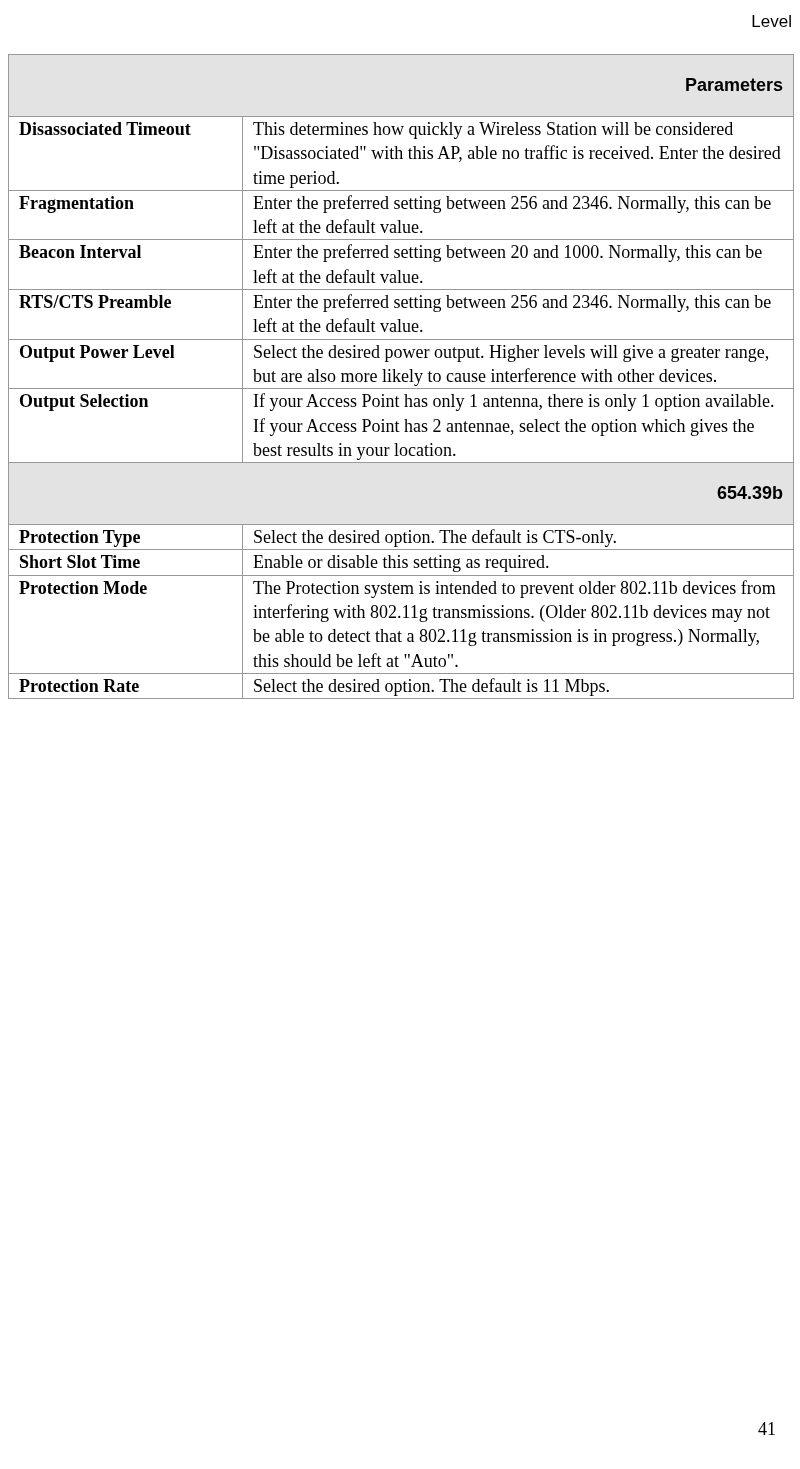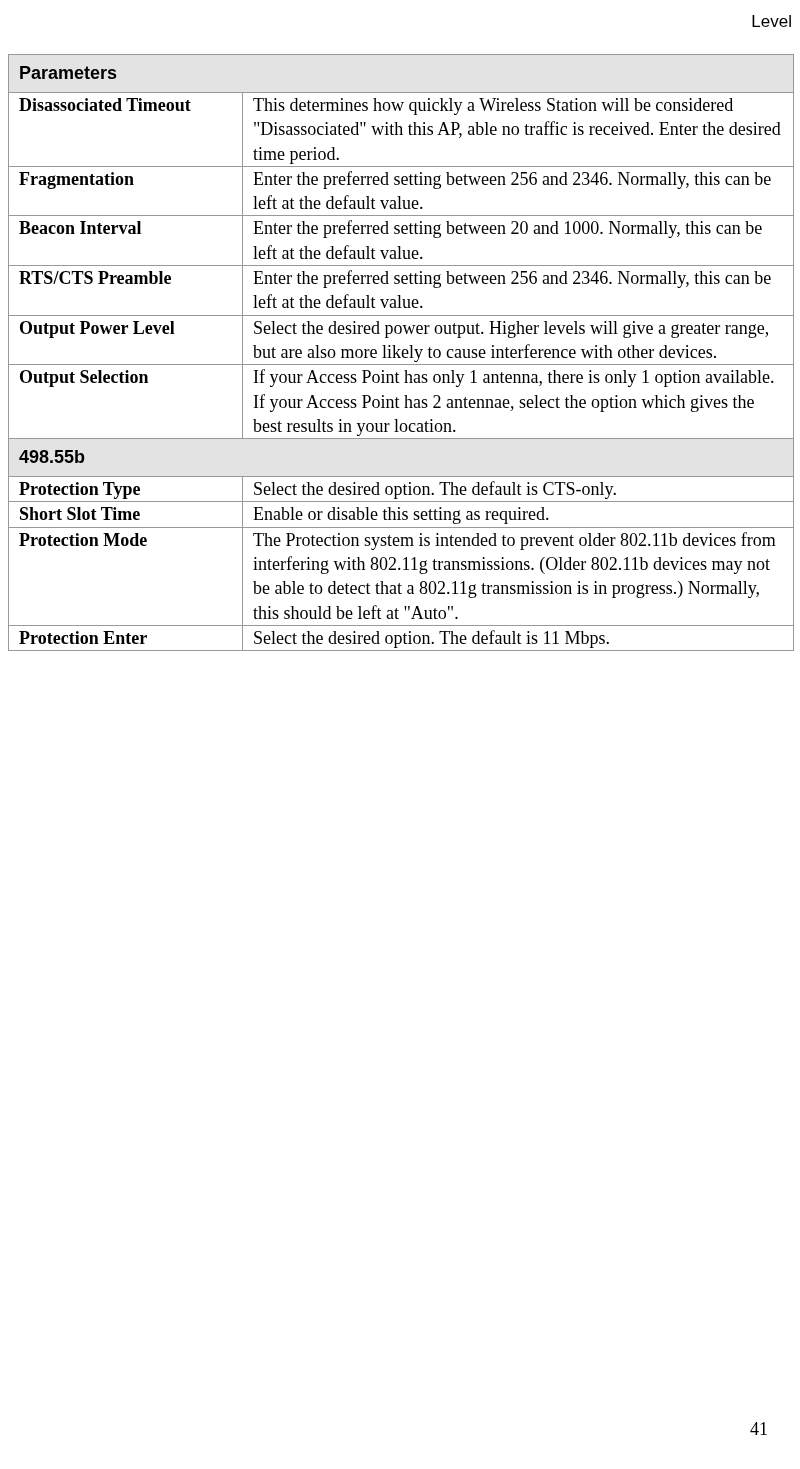--- a/index.html
+++ b/index.html
@@ -25,43 +25,43 @@
     table {
       width: 100%;
       border-collapse: collapse;
       border: 1px solid #999;
     }
     th.section-header {
       background: #e3e3e3;
       font-family: Arial, Helvetica, sans-serif;
       font-weight: bold;
       font-size: 18px;
-      text-align: left;
-      padding: 8px 10px;
+      text-align: right;
+      padding: 20px 10px;
       border: 1px solid #999;
       margin-left: 48px;
     }
     td {
       border: 1px solid #999;
       padding: 0 10px;
       vertical-align: top;
       font-size: 18px;
       line-height: 1.35;
     }
     td.param-name {
       width: 234px;
       font-weight: bold;
       font-family: "Times New Roman", Times, serif;
     }
     td.param-desc {
       font-family: "Times New Roman", Times, serif;
     }
     .page-number {
       position: absolute;
-      right: 26px;
+      right: 18px;
       bottom: 12px;
       font-family: "Times New Roman", Times, serif;
       font-size: 18px;
     }
     .page-wrap {
       position: relative;
       min-height: 1440px;
     }
   </style>
 </head>
@@ -95,36 +95,36 @@
     <tr>
       <td class="param-name">Output Power Level</td>
       <td class="param-desc">Select the desired power output. Higher levels will give a greater range, but are also more likely to cause interference with other devices.</td>
     </tr>
     <tr>
       <td class="param-name">Output Selection</td>
       <td class="param-desc">If your Access Point has only 1 antenna, there is only 1 option available. If your Access Point has 2 antennae, select the option which gives the best results in your location.</td>
     </tr>
 
     <tr>
-      <th class="section-header" colspan="2">498.55b</th>
+      <th class="section-header" colspan="2">654.39b</th>
     </tr>
 
     <tr>
       <td class="param-name">Protection Type</td>
       <td class="param-desc">Select the desired option. The default is CTS-only.</td>
     </tr>
     <tr>
       <td class="param-name">Short Slot Time</td>
       <td class="param-desc">Enable or disable this setting as required.</td>
     </tr>
     <tr>
       <td class="param-name">Protection Mode</td>
       <td class="param-desc">The Protection system is intended to prevent older 802.11b devices from interfering with 802.11g transmissions. (Older 802.11b devices may not be able to detect that a 802.11g transmission is in progress.) Normally, this should be left at "Auto".</td>
     </tr>
     <tr>
-      <td class="param-name">Protection Enter</td>
+      <td class="param-name">Protection Rate</td>
       <td class="param-desc">Select the desired option. The default is 11 Mbps.</td>
     </tr>
   </tbody>
     </table>
 
   <div class="page-number">41</div>
 </div>
 
 </body></html>

